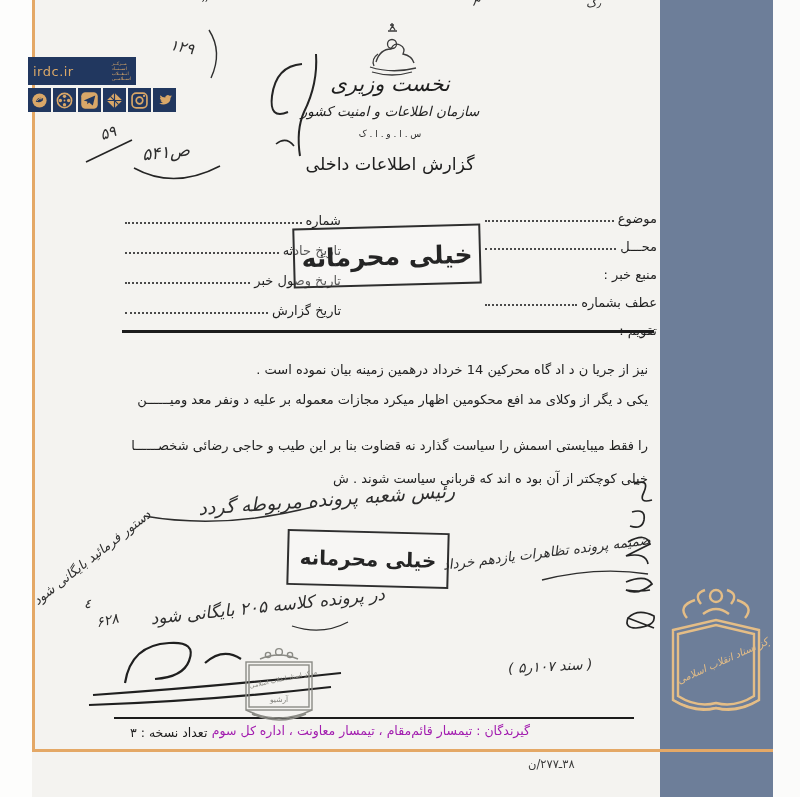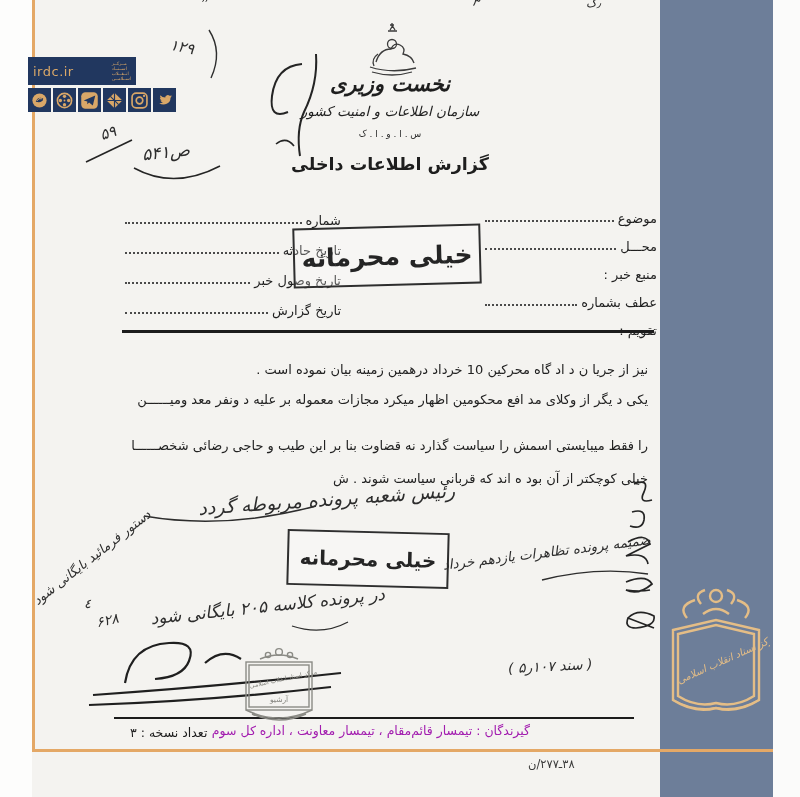--- a/index.html
+++ b/index.html
@@ -13,24 +13,24 @@
   #frame-v{left:32px;top:0;width:3px;height:751px;background:#e4a866;z-index:6;}
   #frame-h{left:32px;top:749px;width:741px;height:3px;background:#e4a866;z-index:6;}
   
   #irdc-box{left:28px;top:57px;width:108px;height:28px;background:#21375f;z-index:7;display:flex;align-items:center;justify-content:space-between;padding:0 5px;box-sizing:border-box;}
   #irdc-site{color:#d9a768;font-weight:normal;font-size:13px;letter-spacing:.5px;}
   #irdc-mini{color:#d9a768;font-size:4.5px;line-height:1.15;text-align:left;direction:rtl;}
   #icons-strip{left:28px;top:88px;height:25px;z-index:7;display:flex;gap:2px;}
   .icn{width:23px;height:24px;background:#21375f;display:flex;align-items:center;justify-content:center;}
   
   .center-text{text-align:center;direction:rtl;color:#1e1e1e;}
-  #lh-title{left:290px;top:72px;width:200px;font-size:21px;font-weight:bold;font-style:italic;z-index:2;}
+  #lh-title{left:290px;top:72px;width:200px;font-size:21px;font-weight:normal;font-style:italic;z-index:2;}
   #lh-sub{left:250px;top:103px;width:280px;font-size:13.5px;font-style:italic;z-index:2;}
   #lh-abbr{left:320px;top:129px;width:140px;font-size:9px;z-index:2;color:#2a2a2a;}
-  #report-title{left:270px;top:154px;width:240px;font-size:17.5px;font-weight:bold;letter-spacing:1px;z-index:2;}
+  #report-title{left:270px;top:154px;width:240px;font-size:17.5px;font-weight:normal;letter-spacing:1px;z-index:2;}
   
   .fcol{z-index:2;direction:rtl;}
   .frow{display:flex;align-items:flex-end;direction:rtl;color:#1f1f1f;font-size:13px;justify-content:space-between;}
   .frow .lbl{white-space:nowrap;}
   .frow .leader{flex:1;border-bottom:2px dotted #4a4a4a;margin:0 4px 4px 0;height:1px;}
   #form-right{left:485px;top:198px;width:172px;}
   #form-right .frow{height:28px;}
   #form-left{left:125px;top:198px;width:216px;}
   #form-left .frow{height:30px;}
   .stampbox{border:2.5px solid #2e2e2e;color:#252525;display:flex;align-items:center;justify-content:center;direction:rtl;font-weight:bold;z-index:3;background:rgba(255,255,255,.25);}
@@ -186,21 +186,21 @@
     <div class="frow">
         <span class="lbl">تاریخ گزارش</span>
         <span class="leader"></span>
       </div>
   </div>
 
   <div class="abs stampbox" id="stamp1">خیلی محرمانه</div>
 
   <div class="abs" id="rule-mid"></div>
 
-  <div class="abs bline" style="top:362px;">نیز از جریا ن د اد گاه محرکین 10 خرداد درهمین زمینه بیان نموده است .</div>
+  <div class="abs bline" style="top:362px;">نیز از جریا ن د اد گاه محرکین 14 خرداد درهمین زمینه بیان نموده است .</div>
   <div class="abs bline" style="top:392px;">یکی د یگر از وکلای مد افع محکومین اظهار میکرد مجازات معموله بر علیه د ونفر معد ومیــــــن</div>
   <div class="abs bline" style="top:438px;">را فقط میبایستی اسمش را سیاست گذارد نه قضاوت بنا بر این طیب و حاجی رضائی شخصــــــا</div>
   <div class="abs bline" style="top:471px;">خیلی کوچکتر از آن بود ه اند که قربانی سیاست شوند . ش</div>
 
   <div class="abs hand" style="right:345px;top:488px;font-size:19px;transform:rotate(-4deg);">رئیس شعبه پرونده مربوطه گردد</div>
   <svg class="abs sketch" style="left:140px;top:500px;" width="180" height="26">
       <path d="M176,6 q-90,24 -172,10" stroke="#2d2d2d" stroke-width="1.5" fill="none"></path>
     </svg>
 
   <div class="abs stampbox" id="stamp2">خیلی محرمانه</div>

